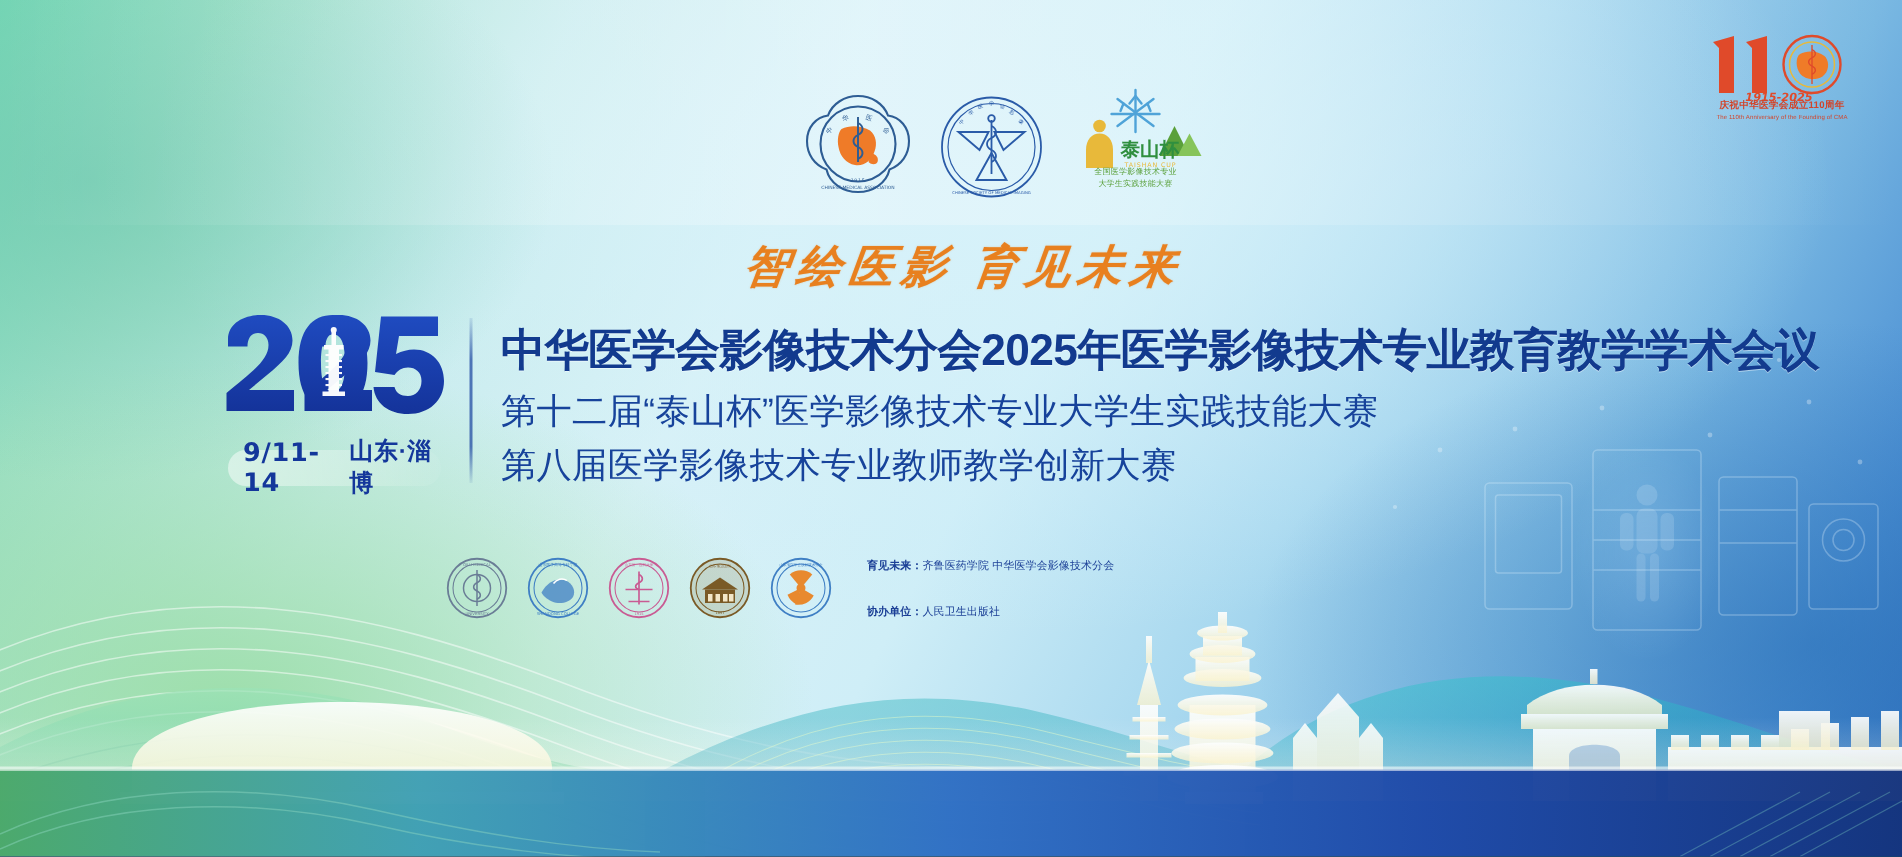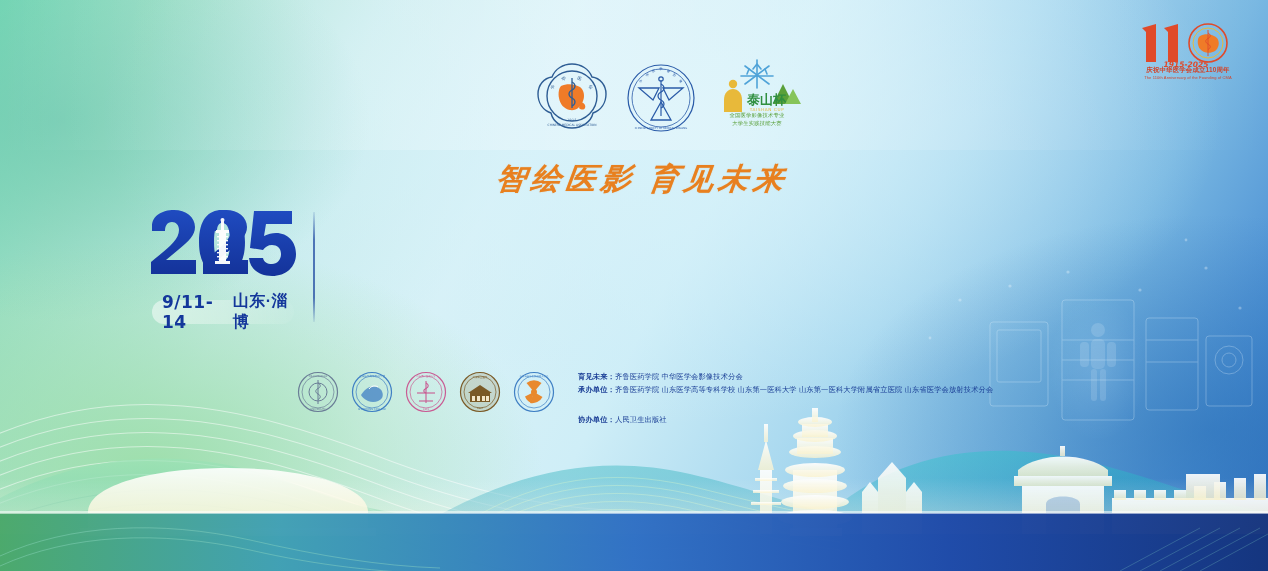--- a/index.html
+++ b/index.html
@@ -387,20 +387,25 @@
       </g>
     </svg>
     <div id="date-pill">
       <span id="date-main">9/11-14</span>
       <span id="date-city">山东·淄博</span>
     </div>
   </div>
 
   <div id="divider"></div>
 
+  <div id="titles">
+    <div id="title-main">中华医学会影像技术分会2025年医学影像技术专业教育教学学术会议</div>
+    <div id="title-sub1">第十二届“泰山杯”医学影像技术专业大学生实践技能大赛</div>
+    <div id="title-sub2">第八届医学影像技术专业教师教学创新大赛</div>
+  </div>
 
   <div id="uni-seals">
 
     <div class="seal">
       <svg width="42" height="42" viewBox="0 0 42 42">
         <circle cx="21" cy="21" r="19.5" fill="none" stroke="#6a7d96" stroke-width="1.2"></circle>
         <circle cx="21" cy="21" r="16" fill="none" stroke="#6a7d96" stroke-width="0.7"></circle>
         <circle cx="21" cy="21" r="9" fill="none" stroke="#6a7d96" stroke-width="1"></circle>
         <g stroke="#6a7d96" stroke-width="1" fill="none">
           <line x1="21" y1="9" x2="21" y2="33"></line>
@@ -480,21 +485,18 @@
           <text x="21" y="6">山东省医学会放射技术分会</text>
         </g>
       </svg>
     </div>
   </div>
 
   <div id="organizers">
     <div class="org-row">
       <span class="org-label">育见未来：</span><span>齐鲁医药学院  中华医学会影像技术分会</span>
     </div>
-    <div class="org-row">
-      <span class="org-label">承办单位：</span><span>齐鲁医药学院  山东医学高等专科学校  山东第一医科大学  山东第一医科大学附属省立医院  山东省医学会放射技术分会</span>
-    </div>
     <div class="org-row org-gap">
       <span class="org-label">协办单位：</span><span>人民卫生出版社</span>
     </div>
   </div>
 
 </div>
 
 </body></html>

